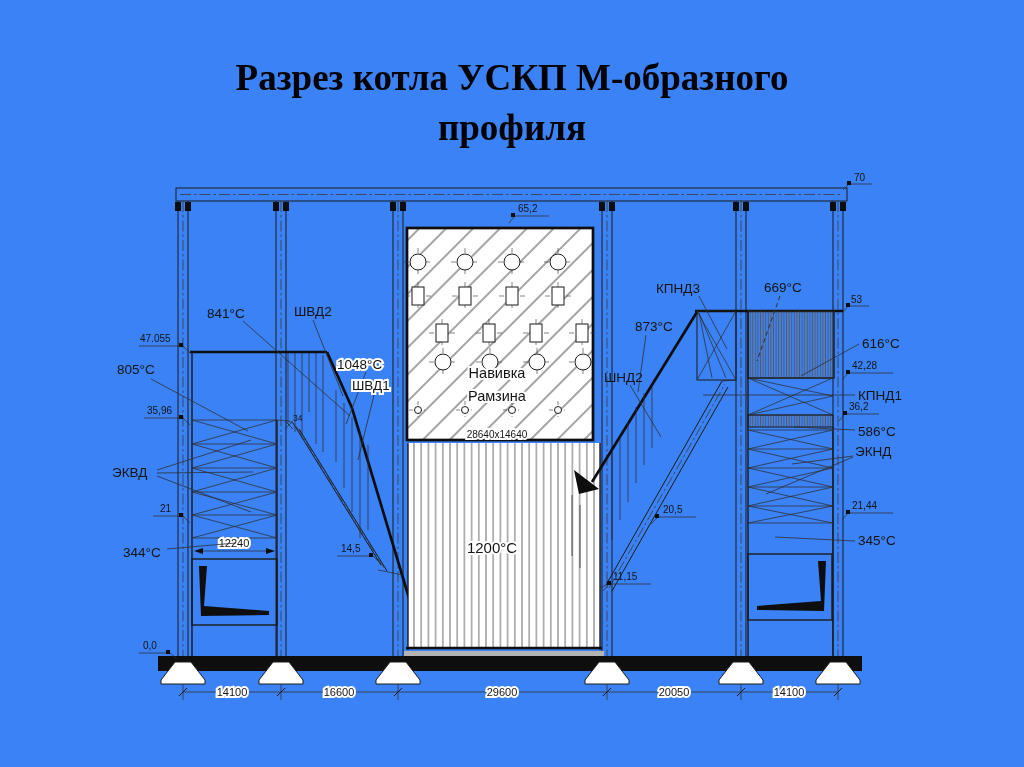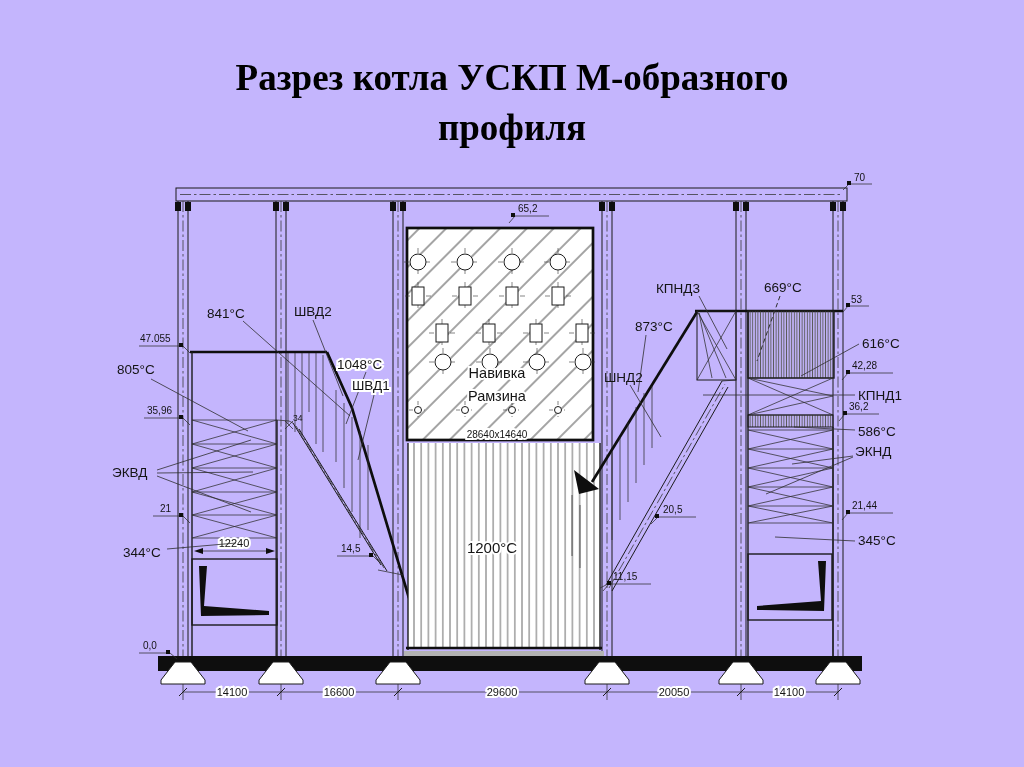--- a/index.html
+++ b/index.html
@@ -1,16 +1,16 @@
 <!DOCTYPE html>
 <html><head>
 <meta charset="utf-8">
 <style>
   html,body{margin:0;padding:0;background:#fff;}
-  .stage{position:relative;width:1024px;height:767px;background:#c4b5fd;overflow:hidden;text-align:center;}
+  .stage{position:relative;width:1024px;height:767px;background:#3b82f6;overflow:hidden;text-align:center;}
   svg{display:block;}
   
   .s1{stroke:#1b1b1b;stroke-width:1;fill:none;}
   .s13{stroke:#1b1b1b;stroke-width:1.4;fill:none;}
   .s2{stroke:#0e0e0e;stroke-width:2.7;fill:none;}
   .s07{stroke:#2e2e2e;stroke-width:0.75;fill:none;}
   .ldr{stroke:#2e2e2e;stroke-width:0.8;fill:none;}
   .dd{stroke:#3a3a3a;stroke-width:0.8;fill:none;stroke-dasharray:11 3 2.5 3;}
   .dsh{stroke:#2e2e2e;stroke-width:1;fill:none;stroke-dasharray:4.5 3;}
   .blk{fill:#0e0e0e;stroke:none;}

